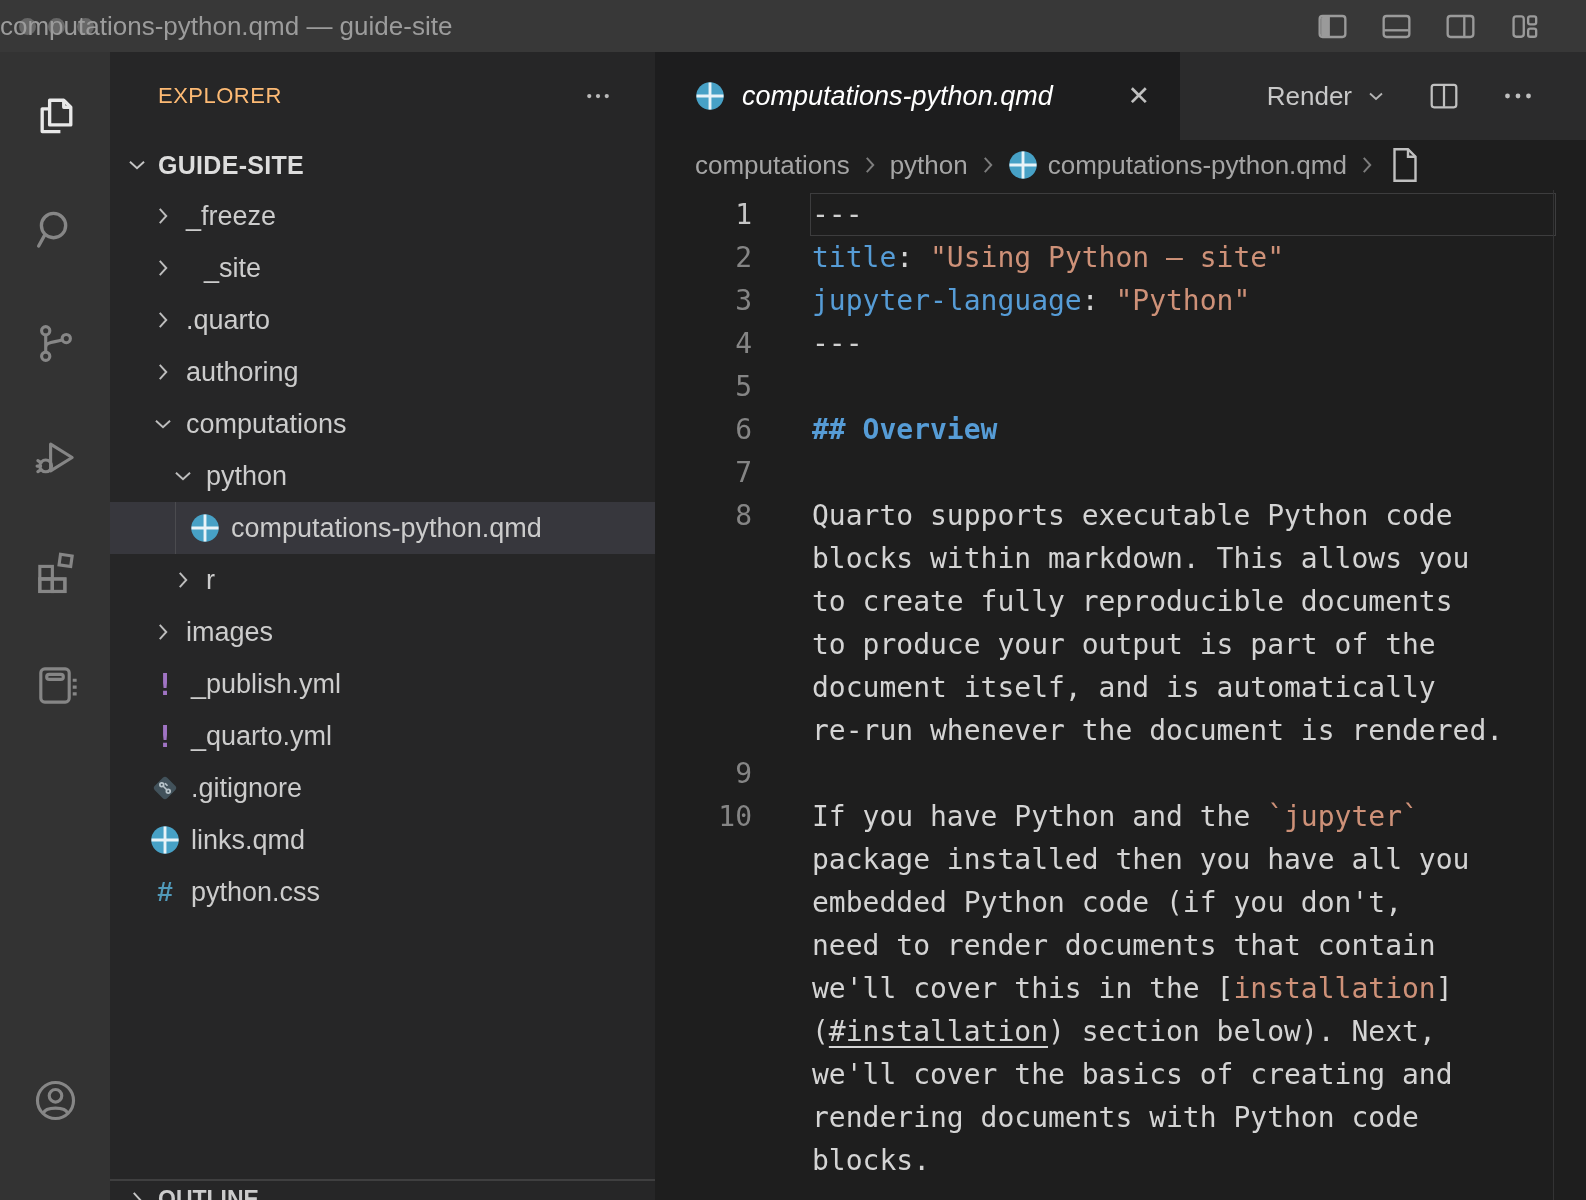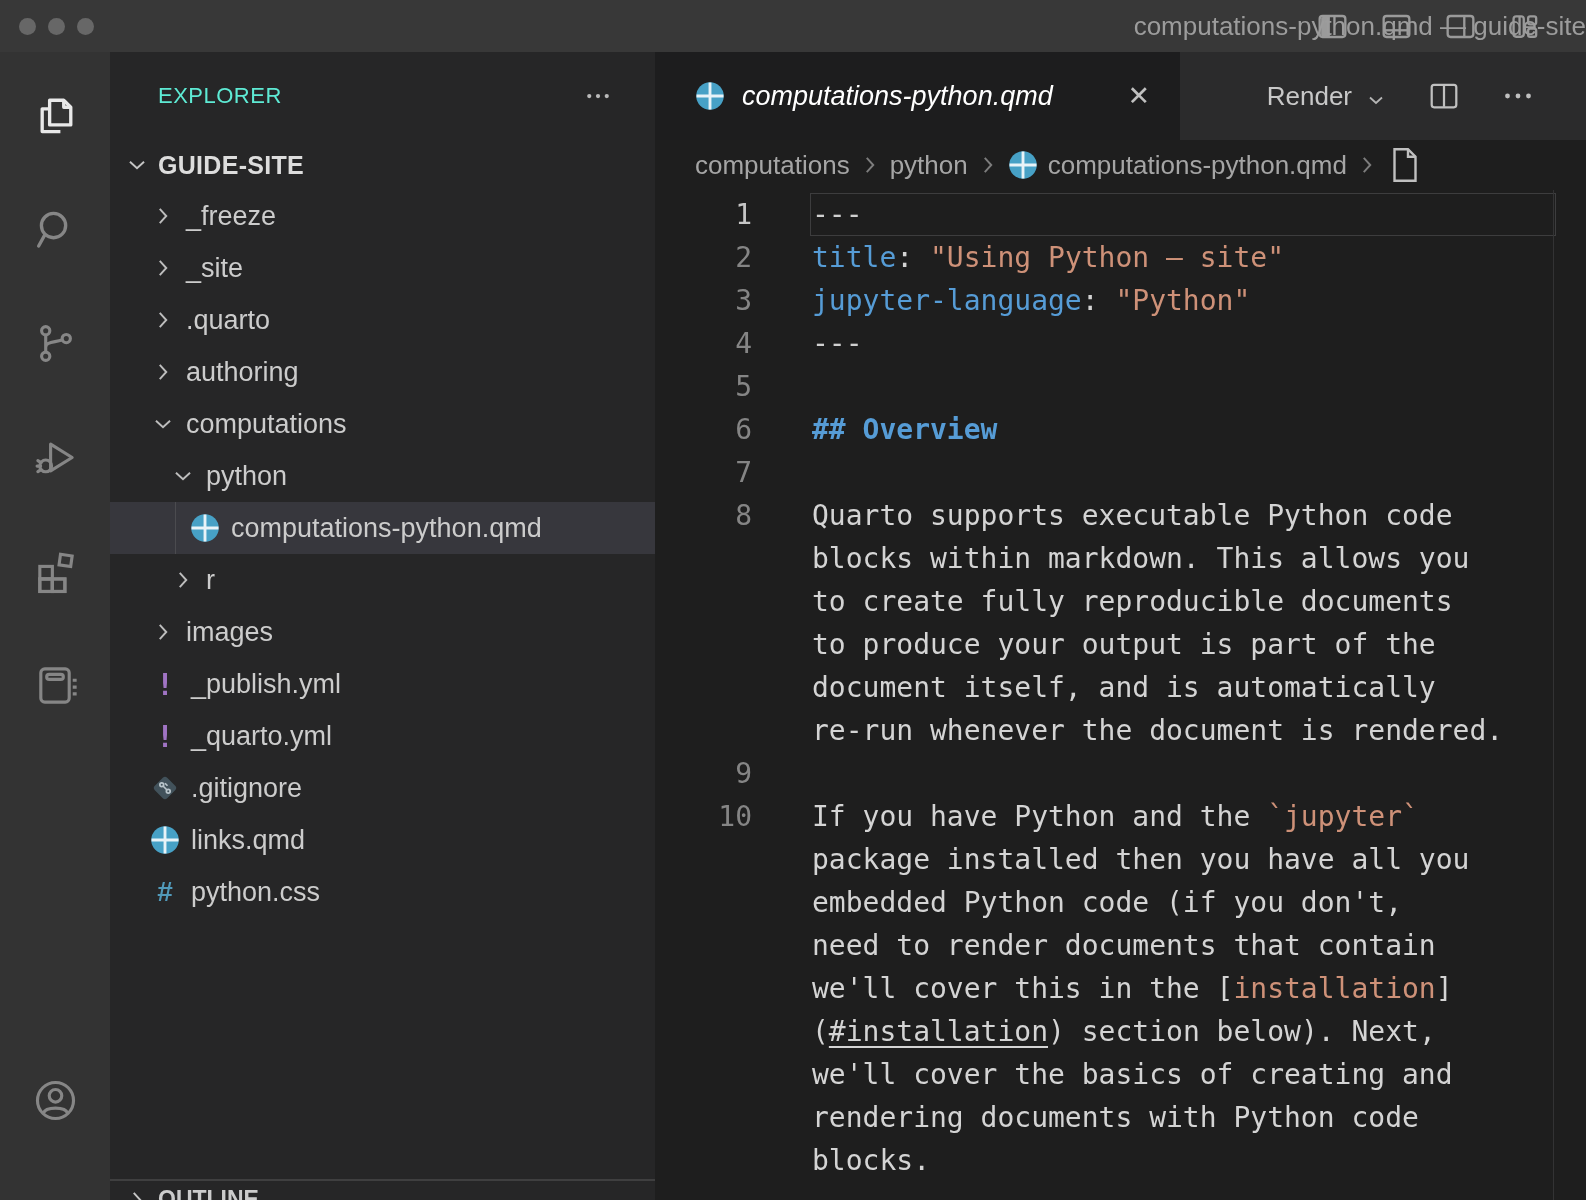--- a/index.html
+++ b/index.html
@@ -10,36 +10,36 @@
     -webkit-font-smoothing:antialiased;
   }
   
   .titlebar {
     height:52px; background:#383838; display:flex; align-items:center;
     position:relative; color:#9c9c9c;
   }
   .traffic { display:flex; gap:12px; padding-left:19px; }
   .traffic .dot { width:17px; height:17px; border-radius:50%; background:#676767; }
   .win-title {
-    position:absolute; left:0; right:0; text-align:right;
+    position:absolute; left:0; right:0; text-align:left;
     font-size:26px; color:#9c9c9c; pointer-events:none;
   }
   .layout-icons { margin-left:auto; display:flex; align-items:center; gap:29px; padding-right:44px; color:#9a9a9a; }
   .layout-icons svg { width:35px; height:35px; display:block; }
   
   .main { display:flex; height:1148px; }
   
   .activitybar { width:110px; background:#333333; position:relative; flex:none; }
   .act-item { position:absolute; left:0; width:110px; height:92px; display:flex; align-items:center; justify-content:center; color:#868686; }
   .act-item.active { color:#e9e9e9; }
   .act-item svg { width:47px; height:47px; display:block; }
   
   .sidebar { width:545px; background:#262627; position:relative; flex:none; color:#cccccc; overflow:hidden; }
   .sb-header { height:88px; display:flex; align-items:center; padding:0 42px 0 48px; }
-  .sb-title { font-size:22px; letter-spacing:.5px; color:#5eead4; }
+  .sb-title { font-size:22px; letter-spacing:.5px; color:#fdba74; }
   .sb-more { margin-left:auto; color:#bababa; display:flex; }
   .sb-more svg { width:30px; height:30px; }
   .root-row { height:50px; display:flex; align-items:center; padding-left:14px; cursor:pointer; }
   .root-row .chev { width:26px; height:26px; color:#c5c5c5; margin-right:8px; flex:none; display:flex; }
   .root-label { font-weight:bold; font-size:25px; color:#dddddd; letter-spacing:.3px; }
   .tree { position:relative; }
   .tree-row { height:52px; display:flex; align-items:center; cursor:pointer; position:relative; }
   .tree-row.selected { background:#37373d; }
   .tree-row.selected::before { content:''; position:absolute; left:65px; top:0; bottom:0; width:1px; background:#4b4b4f; }
   .tree-row .chev { width:26px; height:26px; color:#bdbdbd; margin-right:10px; flex:none; display:flex; }
@@ -52,21 +52,21 @@
   .outline-row .chev { width:26px; height:26px; color:#c5c5c5; margin-right:8px; display:flex; }
   .outline-label { font-weight:bold; font-size:23px; color:#cccccc; }
   
   .editorgroup { flex:1; display:flex; flex-direction:column; background:#1e1e1e; min-width:0; }
   .tabbar { height:88px; background:#2b2b2c; display:flex; flex:none; }
   .tab { width:525px; background:#1d1d1e; display:flex; align-items:center; padding:0 26px 0 40px; cursor:pointer; }
   .tab .q-ic { margin-right:17px; flex:none; }
   .tab-title { font-size:27px; font-style:italic; color:#ffffff; white-space:nowrap; }
   .tab-close { margin-left:auto; color:#c0c0c0; font-size:27px; line-height:1; padding:4px; cursor:pointer; }
   .editor-actions { flex:1; display:flex; align-items:center; justify-content:flex-end; gap:38px; padding-right:50px; color:#c5c5c5; }
-  .render-btn { display:flex; align-items:flex-end; gap:12px; font-size:26px; color:#c8c8c8; cursor:pointer; }
+  .render-btn { display:flex; align-items:center; gap:12px; font-size:26px; color:#c8c8c8; cursor:pointer; }
   .render-btn svg { width:24px; height:24px; color:#b5b5b5; }
   .icon-btn { display:flex; color:#c0c0c0; cursor:pointer; }
   .icon-btn svg { width:36px; height:36px; }
   .breadcrumbs { height:50px; display:flex; align-items:center; padding-left:40px; background:#1e1e1e; flex:none; overflow:hidden; white-space:nowrap; }
   .crumb { display:flex; align-items:center; font-size:26px; color:#a5a5a5; cursor:pointer; flex:none; }
   .crumb .q-ic { margin-right:10px; }
   .crumb-sep { width:26px; height:26px; color:#7d7d7d; margin:0 7px; flex:none; }
   .crumb-sep svg, .crumb .q-ic svg { display:block; }
   .crumb svg.file-sym { width:36px; height:40px; color:#c0c0c0; }
   
@@ -219,21 +219,21 @@
       </div>
       <div class="tree">
           <div class="tree-row" style="padding-left: 40px;">
             <span class="chev">
               <svg viewBox="0 0 24 24" fill="none" stroke="currentColor" stroke-width="1.8">
                 <path d="M9 5.5l6 6.5-6 6.5"></path>
               </svg>
             </span>
             <span class="tree-label">_freeze</span>
           </div>
-          <div class="tree-row" style="padding-left: 40px;">
+          <div class="tree-row" style="padding-left: 40px; gap: 18px;">
             <span class="chev">
               <svg viewBox="0 0 24 24" fill="none" stroke="currentColor" stroke-width="1.8">
                 <path d="M9 5.5l6 6.5-6 6.5"></path>
               </svg>
             </span>
             <span class="tree-label">_site</span>
           </div>
           <div class="tree-row" style="padding-left: 40px;">
             <span class="chev">
               <svg viewBox="0 0 24 24" fill="none" stroke="currentColor" stroke-width="1.8">

